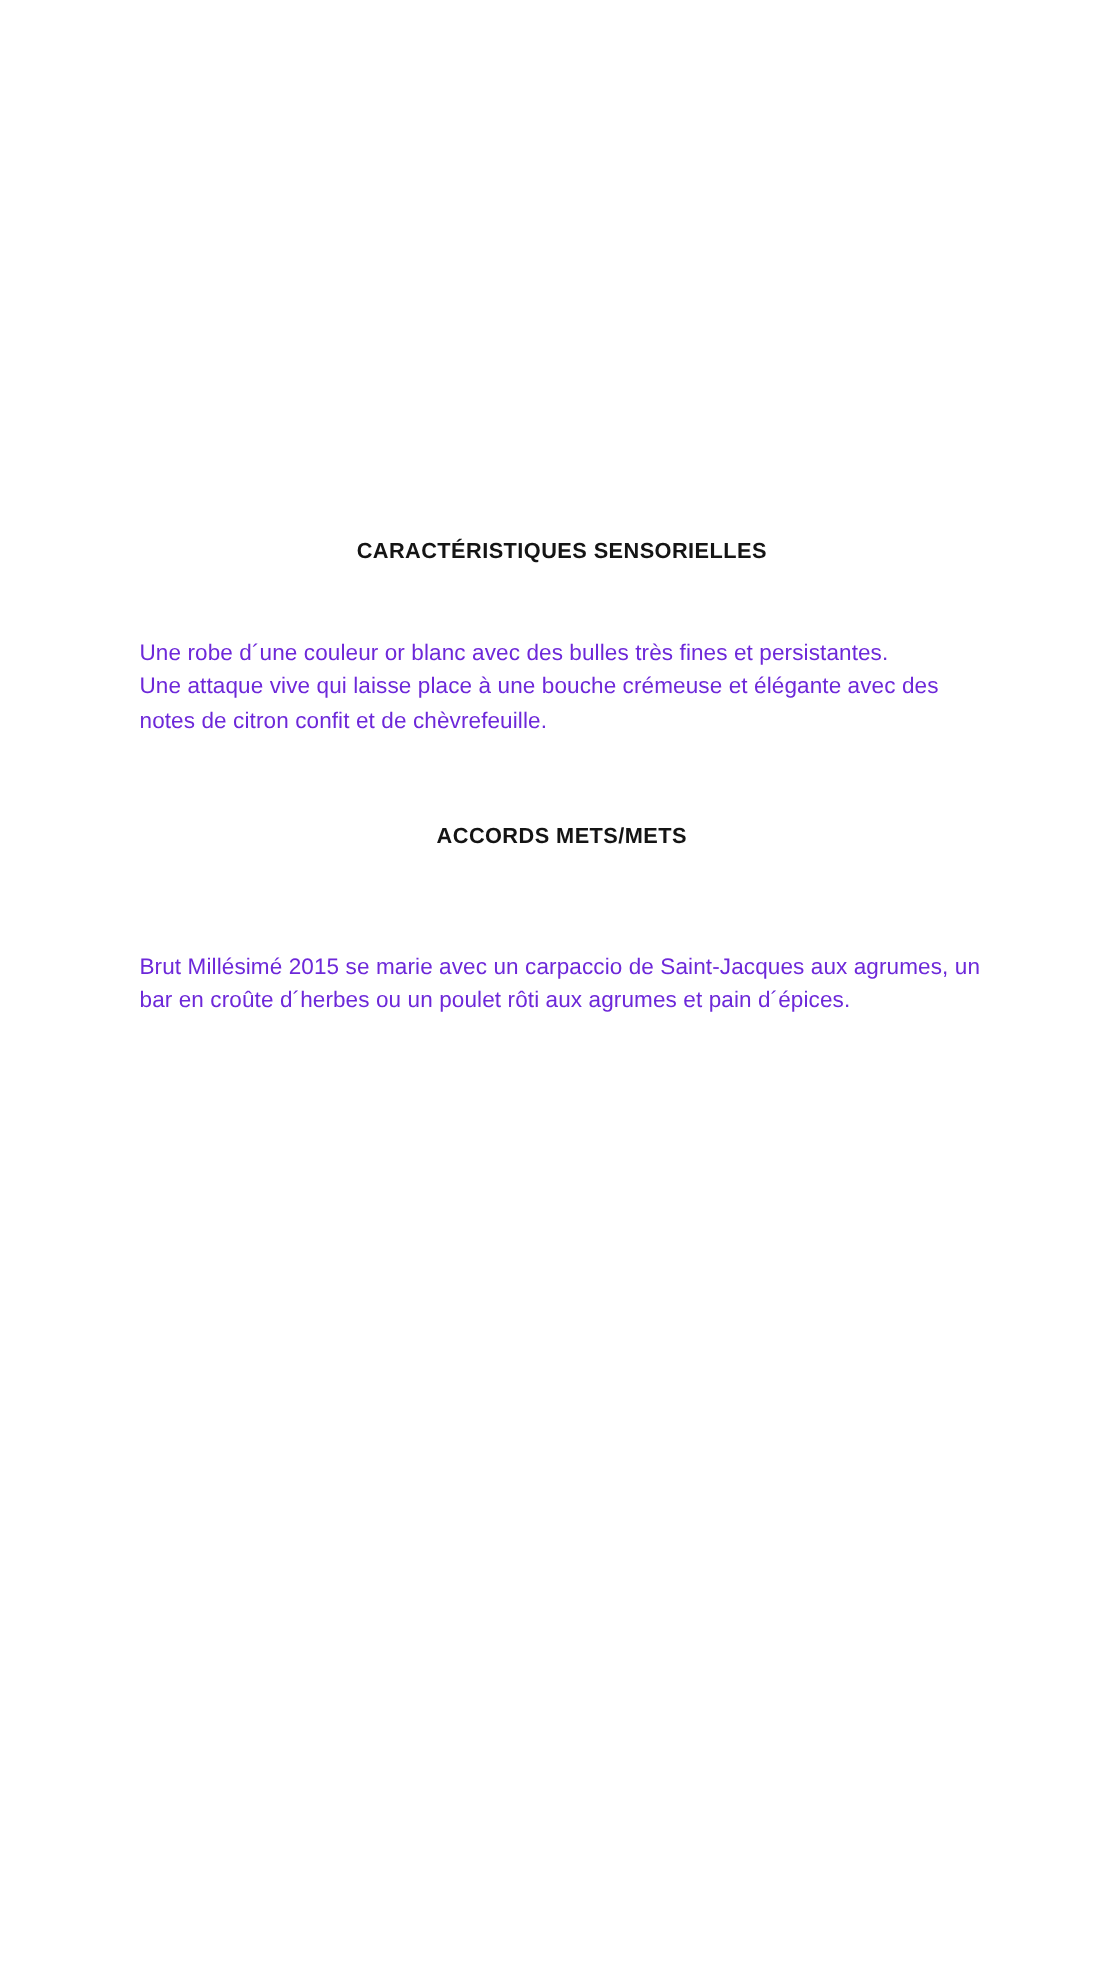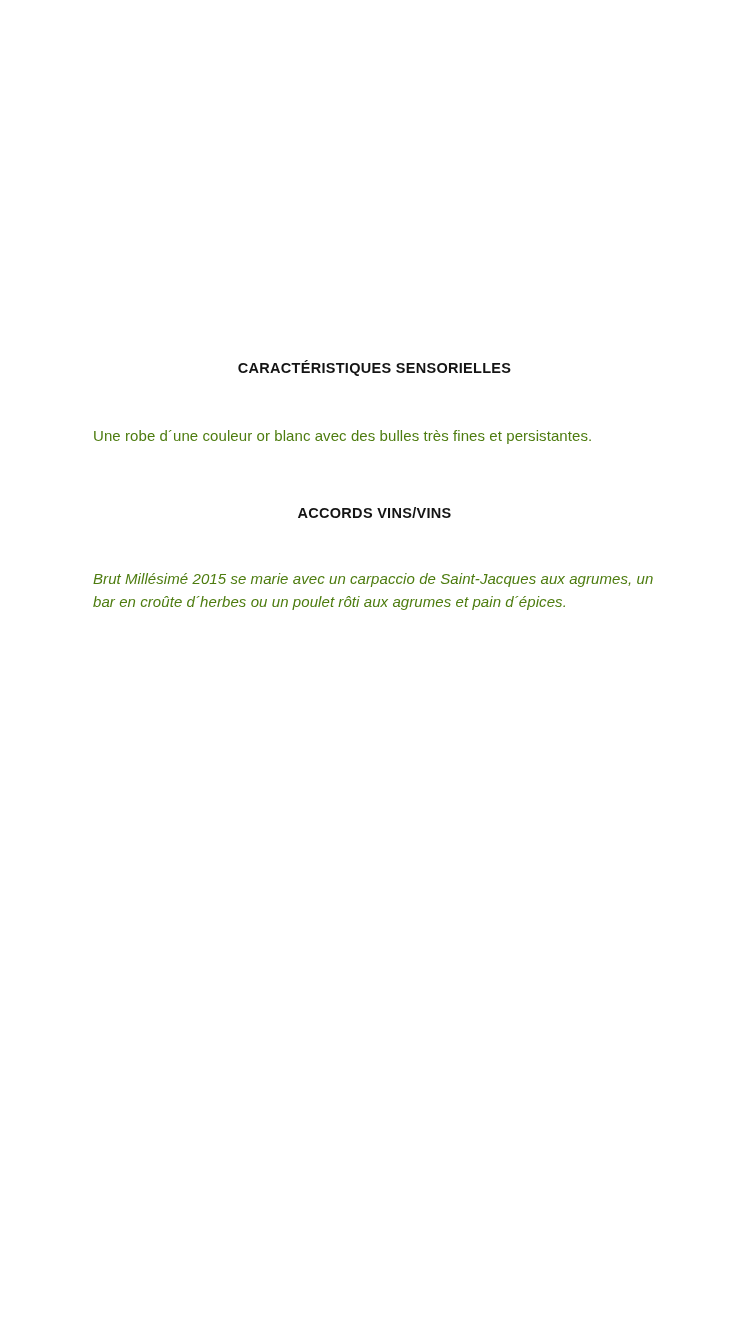--- a/index.html
+++ b/index.html
@@ -30,55 +30,55 @@
     font-size: 14.5px;
     font-weight: bold;
     letter-spacing: 0.02em;
     text-align: center;
     color: #141414;
     margin: 0;
   }
   .section-body {
     font-size: 15px;
     line-height: 22.3px;
-    color: #4d7c0f;
+    color: #6d28d9;
     margin: 0;
     letter-spacing: 0.005em;
   }
   .section-body p {
     margin: 0;
   }
   .block-sensory {
     margin-top: 0;
   }
   .block-sensory .section-body {
     margin-top: 49px;
   }
   .block-pairing {
     margin-top: 58px;
   }
   .block-pairing .section-body {
-    margin-top: 47px;
-    font-style: italic;
+    margin-top: 68px;
   }
 </style>
 </head>
 <body>
 
 <div class="page">
   <div class="content">
 
     <section class="block-sensory">
       <h2 class="section-title">CARACTÉRISTIQUES SENSORIELLES</h2>
       <div class="section-body">
         <p>Une robe d´une couleur or blanc avec des bulles très fines et persistantes.</p>
+        <p>Une attaque vive qui laisse place à une bouche crémeuse et élégante avec des notes de citron confit et de chèvrefeuille.</p>
       </div>
     </section>
 
     <section class="block-pairing">
-      <h2 class="section-title">ACCORDS VINS/VINS</h2>
+      <h2 class="section-title">ACCORDS METS/METS</h2>
       <div class="section-body">
         <p>Brut Millésimé 2015 se marie avec un carpaccio de Saint-Jacques aux agrumes, un bar en croûte d´herbes ou un poulet rôti aux agrumes et pain d´épices.</p>
       </div>
     </section>
 
   </div>
 </div>
 
 </body></html>

